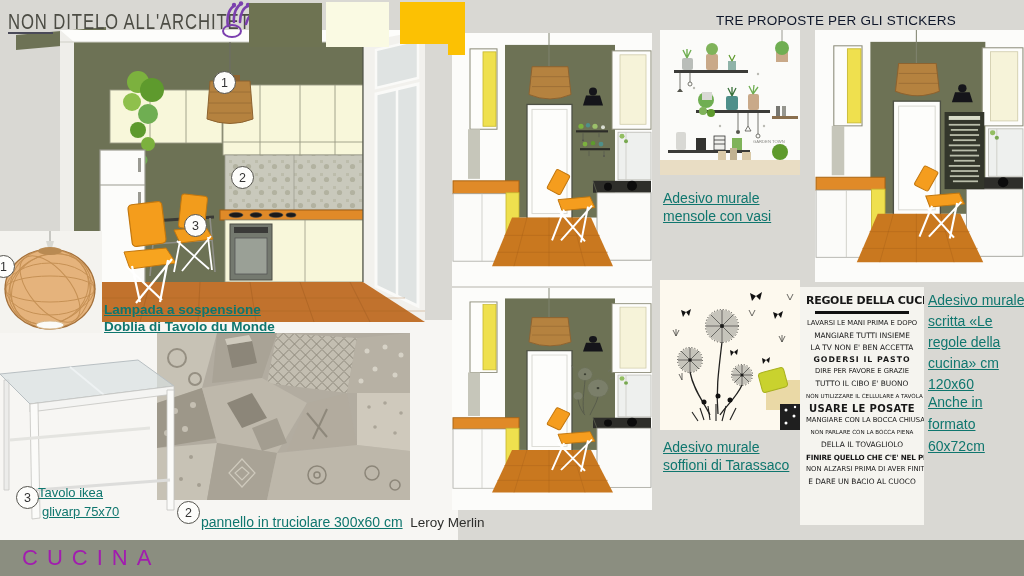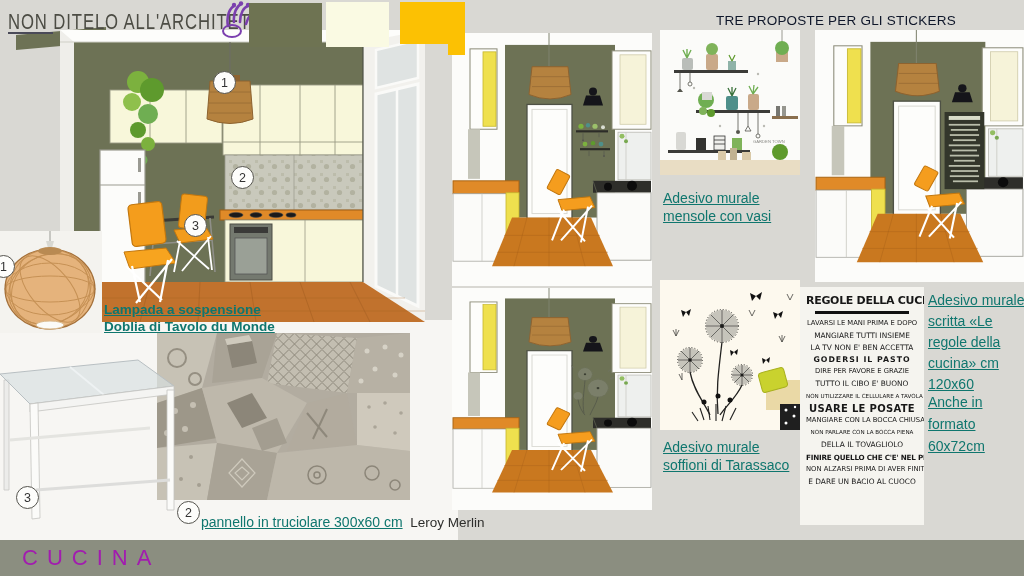--- a/index.html
+++ b/index.html
@@ -545,20 +545,24 @@
     <div>scritta «Le</div>
     <div>regole della</div>
     <div>cucina» cm</div>
     <div>120x60</div>
   </div>
   <div class="abs link alt-link">
     <div>Anche in</div>
     <div>formato</div>
     <div>60x72cm</div>
   </div>
+  <div class="abs link table-link">
+    <div>Tavolo ikea</div>
+    <div class="l2">glivarp 75x70</div>
+  </div>
   <div class="abs panel-link-wrap">
     <span class="link" style="position:static;text-align:center;">pannello in truciolare 300x60 cm</span>
     <span class="panel-suffix">Leroy Merlin</span>
   </div>
 
   <div class="abs footer-band"></div>
   <span class="abs footer-title">CUCINA</span>
 
 </div>
 

